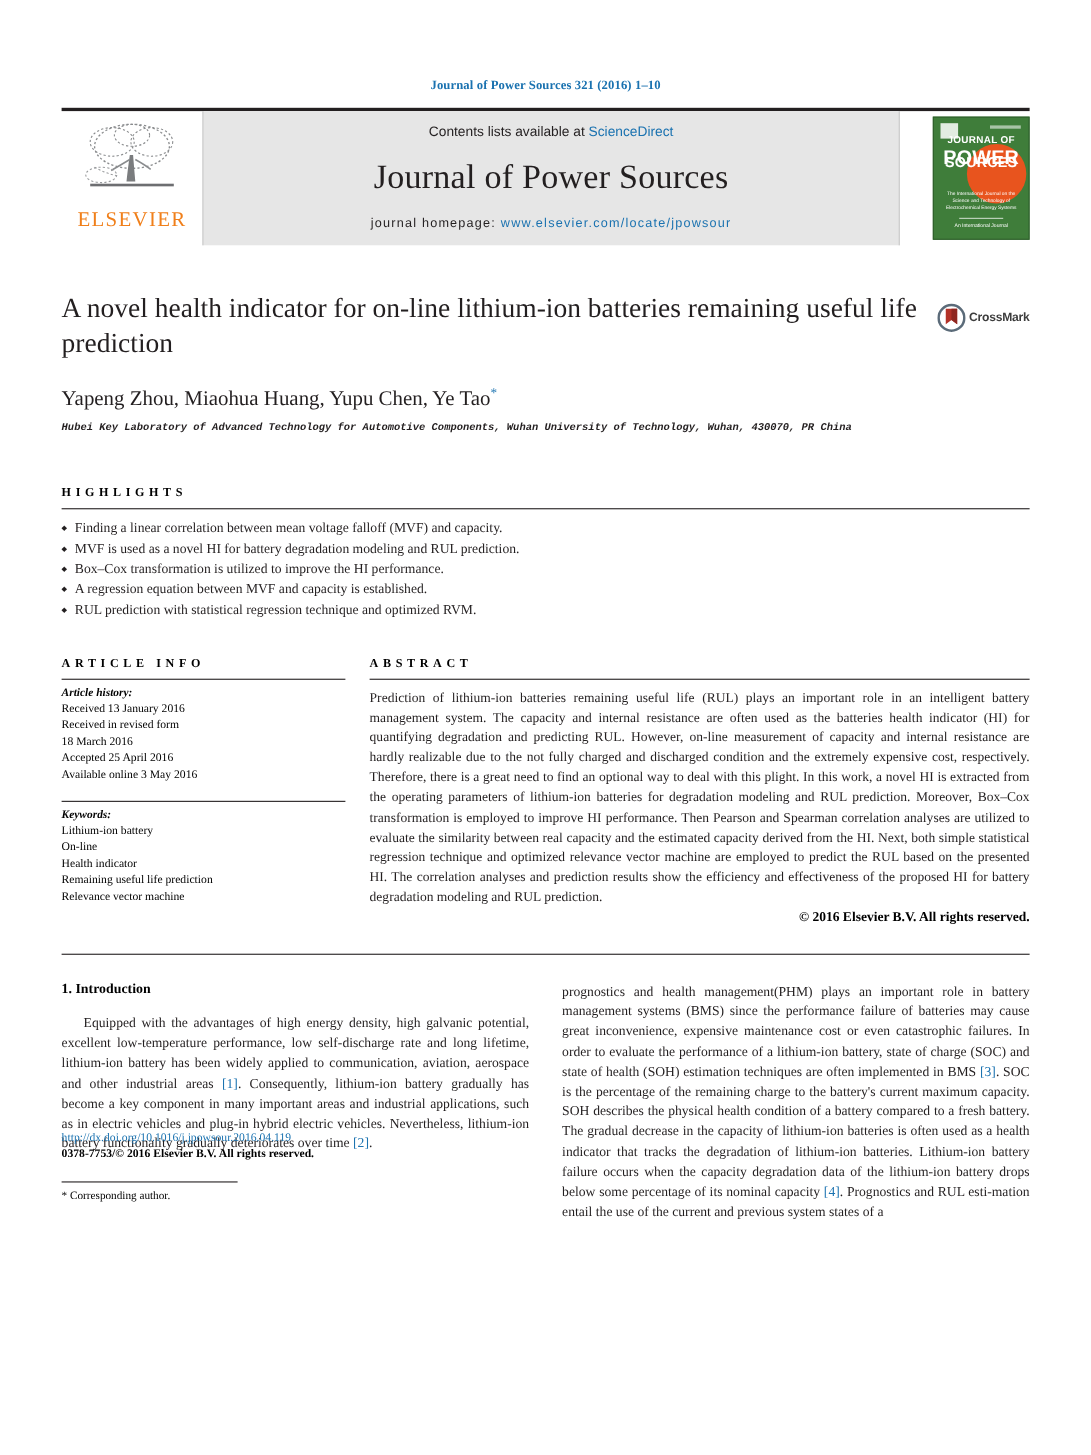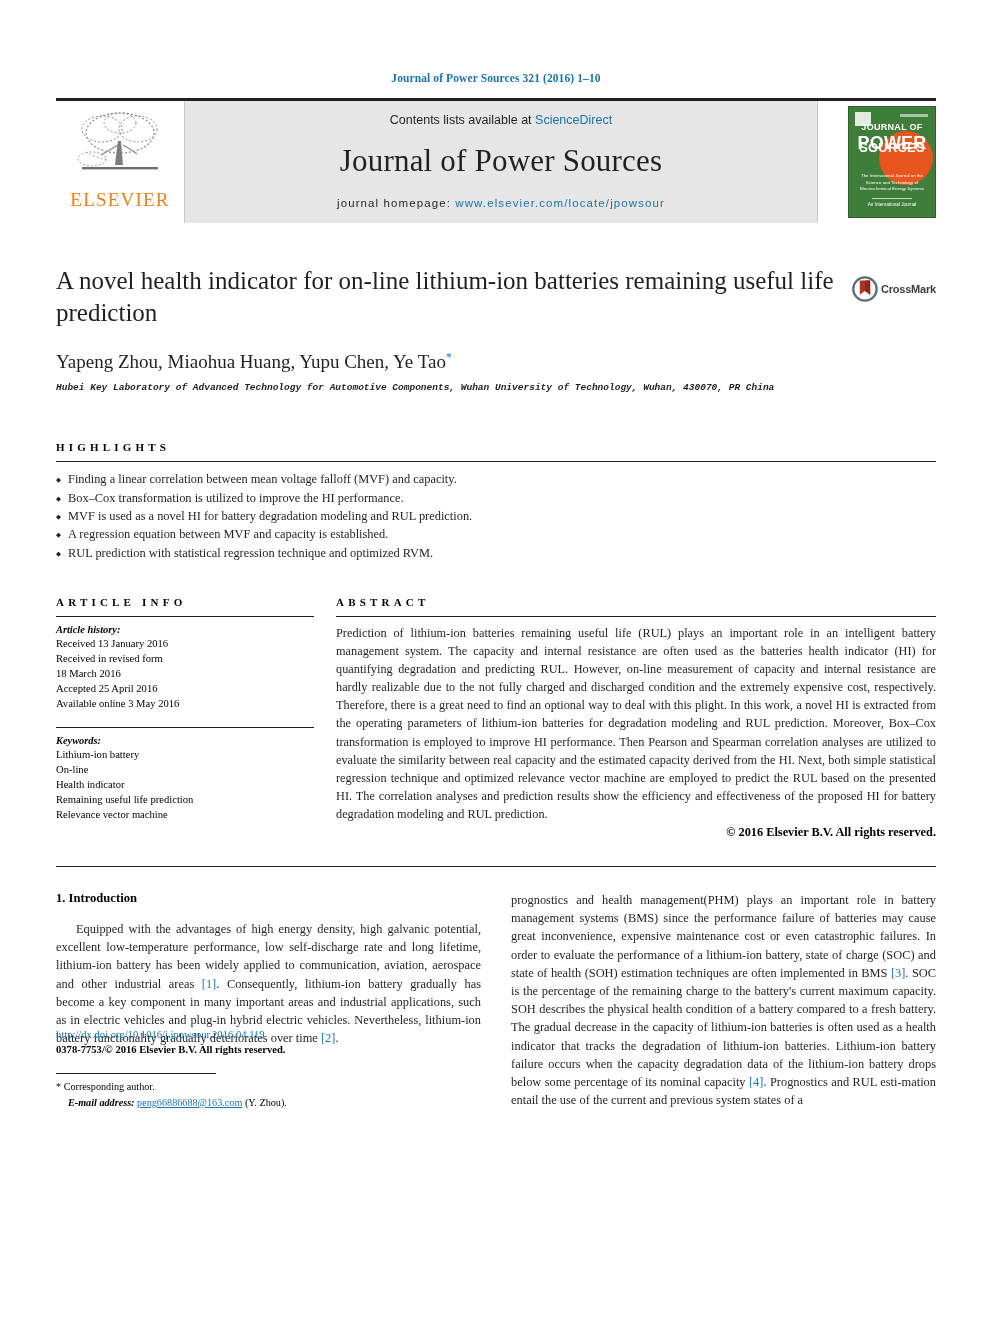--- a/index.html
+++ b/index.html
@@ -383,22 +383,22 @@
       </svg>
       <span class="cm-text">CrossMark</span>
     </div>
   </div>
 
   <div class="highlights">
     <div class="sec-label">HIGHLIGHTS</div>
     <div class="hl-rule"></div>
     <ul class="hl-list">
       <li>Finding a linear correlation between mean voltage falloff (MVF) and capacity.</li>
+      <li>MVF is used as a novel HI for battery degradation modeling and RUL prediction.</li>
       <li>Box–Cox transformation is utilized to improve the HI performance.</li>
-      <li>MVF is used as a novel HI for battery degradation modeling and RUL prediction.</li>
       <li>A regression equation between MVF and capacity is established.</li>
       <li>RUL prediction with statistical regression technique and optimized RVM.</li>
     </ul>
   </div>
 
   <div class="info-abs">
 
     <div class="col-info">
       <div class="sec-label">ARTICLE INFO</div>
       <div class="ia-rule"></div>
@@ -430,23 +430,20 @@
 
   <div class="body-cols">
 
     <div class="bcol">
       <div class="sec-heading">1. Introduction</div>
       <p class="para"><span>Equipped with the advantages of high energy density, high galvanic potential, excellent low-temperature performance, low self-discharge rate and long lifetime, lithium-ion battery has been widely applied to communication, aviation, aerospace and other industrial areas </span><a href="#" class="cite">[1]</a><span>. Consequently, lithium-ion battery gradually has become a key component in many important areas and industrial applications, such as in electric vehicles and plug-in hybrid electric vehicles. Nevertheless, lithium-ion battery functionality gradually deteriorates over time </span><a href="#" class="cite">[2]</a><span>.</span></p>
 
       <div class="footnote">
         <div class="fn-line">* Corresponding author.</div>
       </div>
-      <div style="font-size:10.2px;line-height:1.5;padding-left:12px;">
-        <span class="fn-email-label">E-mail address: </span><a href="#" class="fn-email">peng66886688@163.com</a><span> (Y. Zhou).</span>
-      </div>
     </div>
 
     <div class="bcol">
       <p class="para noindent"><span>prognostics and health management(PHM) plays an important role in battery management systems (BMS) since the performance failure of batteries may cause great inconvenience, expensive maintenance cost or even catastrophic failures. In order to evaluate the performance of a lithium-ion battery, state of charge (SOC) and state of health (SOH) estimation techniques are often implemented in BMS </span><a href="#" class="cite">[3]</a><span>. SOC is the percentage of the remaining charge to the battery's current maximum capacity. SOH describes the physical health condition of a battery compared to a fresh battery. The gradual decrease in the capacity of lithium-ion batteries is often used as a health indicator that tracks the degradation of lithium-ion batteries. Lithium-ion battery failure occurs when the capacity degradation data of the lithium-ion battery drops below some percentage of its nominal capacity </span><a href="#" class="cite">[4]</a><span>. Prognostics and RUL esti-mation entail the use of the current and previous system states of a</span></p>
     </div>
   </div>
 
   <div class="page-footer">
     <div class="doi"><a href="#" class="doi" style="text-decoration:none;color:#1a72b0;">http://dx.doi.org/10.1016/j.jpowsour.2016.04.119</a></div>
     <div class="issn">0378-7753/© 2016 Elsevier B.V. All rights reserved.</div>

